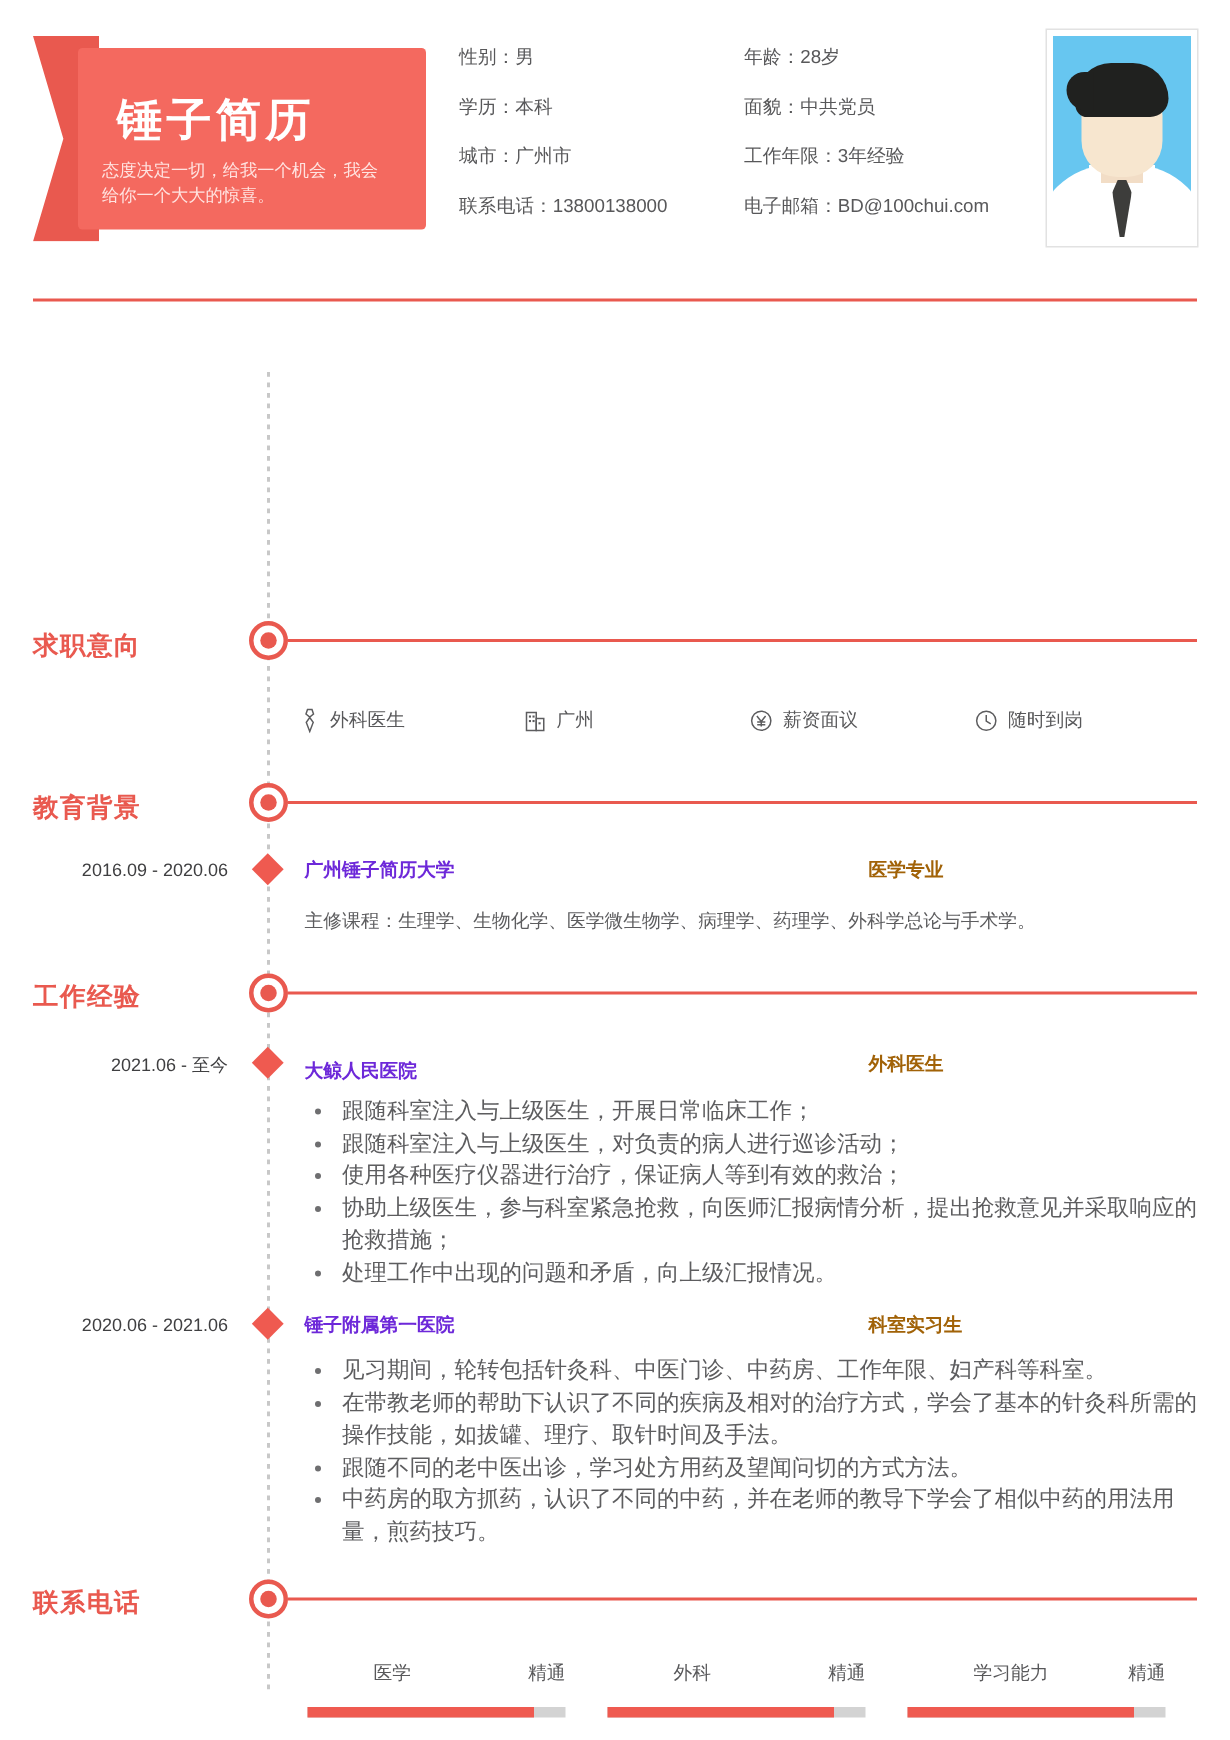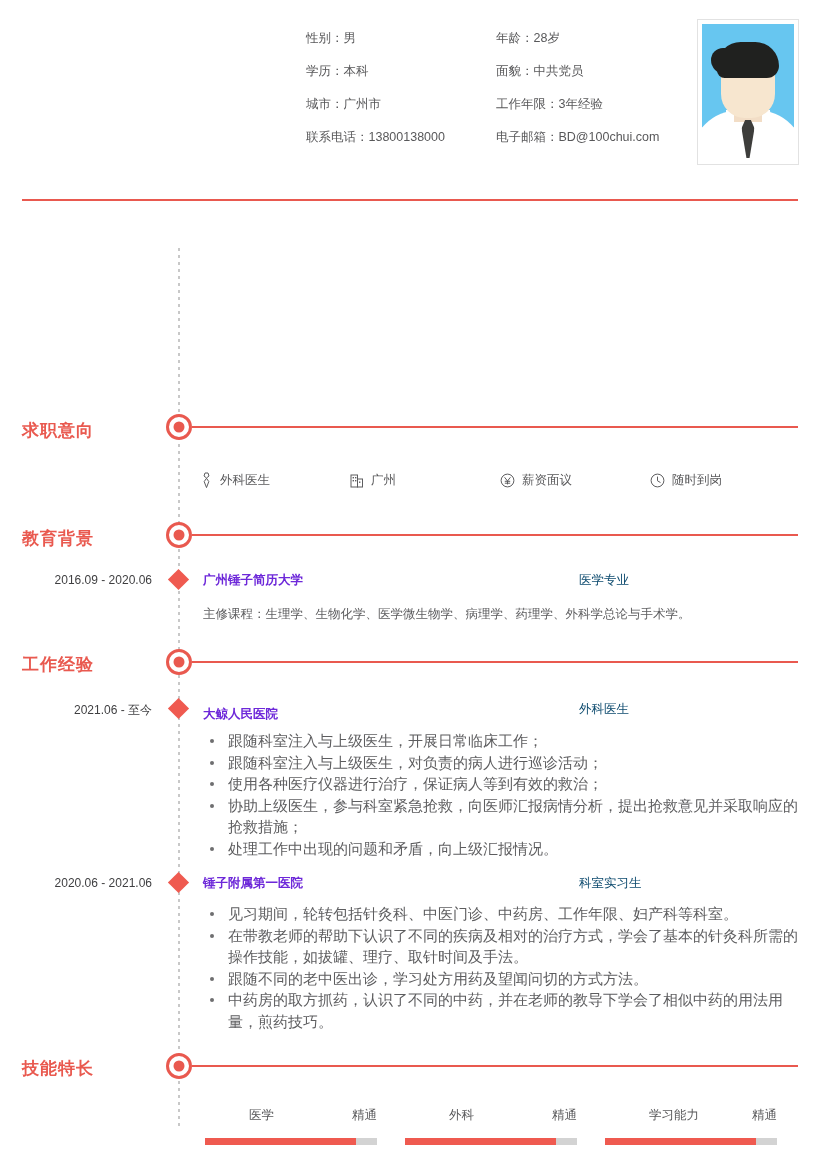--- a/index.html
+++ b/index.html
@@ -168,21 +168,21 @@
     position: absolute; left: 171px;
     width: 15px; height: 15px; background: #ef5a50;
     transform: rotate(45deg);
   }
   .entry-org {
     position: absolute; left: 203px;
     font-size: 12.5px; font-weight: bold; color: #6d28d9;
   }
   .entry-role {
     position: absolute; left: 543px;
-    font-size: 12.5px; font-weight: normal; color: #0c4a6e; padding-left: 36px;
+    font-size: 12.5px; font-weight: bold; color: #a16207; padding-left: 36px;
   }
   .entry-desc {
     position: absolute; left: 203px; width: 596px;
     font-size: 12.5px; line-height: 21px; color: #5d5d5f;
   }
   .bullets {
     position: absolute; left: 206px; width: 595px;
     font-size: 15px; line-height: 21.5px; color: #5d5d5f;
     list-style: none;
   }
@@ -204,20 +204,26 @@
   .skill-track { width: 100%; height: 7px; background: #d3d3d3; }
   .skill-fill { height: 7px; background: #ef5a50; }
 </style>
 </head>
 <body>
 
 <div class="page">
 
   <div class="header">
 
+    <div class="ribbon">
+      <div class="ribbon-tail"></div>
+      <div class="ribbon-body"></div>
+      <div class="ribbon-name">锤子简历</div>
+      <div class="ribbon-slogan">态度决定一切，给我一个机会，我会给你一个大大的惊喜。</div>
+    </div>
 
     <div class="info-grid">
       <div class="info-row">
         <div class="info-cell c1">性别：男</div>
         <div class="info-cell c2">年龄：28岁</div>
       </div>
       <div class="info-row">
         <div class="info-cell c1">学历：本科</div>
         <div class="info-cell c2">面貌：中共党员</div>
       </div>
@@ -339,21 +345,21 @@
       <ul class="bullets" style="top:721px">
         <li>见习期间，轮转包括针灸科、中医门诊、中药房、工作年限、妇产科等科室。</li>
         <li>在带教老师的帮助下认识了不同的疾病及相对的治疗方式，学会了基本的针灸科所需的操作技能，如拔罐、理疗、取针时间及手法。</li>
         <li>跟随不同的老中医出诊，学习处方用药及望闻问切的方式方法。</li>
         <li>中药房的取方抓药，认识了不同的中药，并在老师的教导下学会了相似中药的用法用量，煎药技巧。</li>
       </ul>
     </div>
   </div>
 
   <div class="section">
-    <div class="sec-title" style="top:875px">技能特长</div>
+    <div class="sec-title" style="top:875px">联系电话</div>
     <div class="sec-marker" style="top:871px"></div>
     <div class="sec-line" style="top:883px"></div>
 
     <div class="skill" style="left:205px; top:925px">
       <div class="skill-head">
         <span>医学</span>
         <span>精通</span>
       </div>
       <div class="skill-track">
         <div class="skill-fill" style="width: 88%;"></div>

